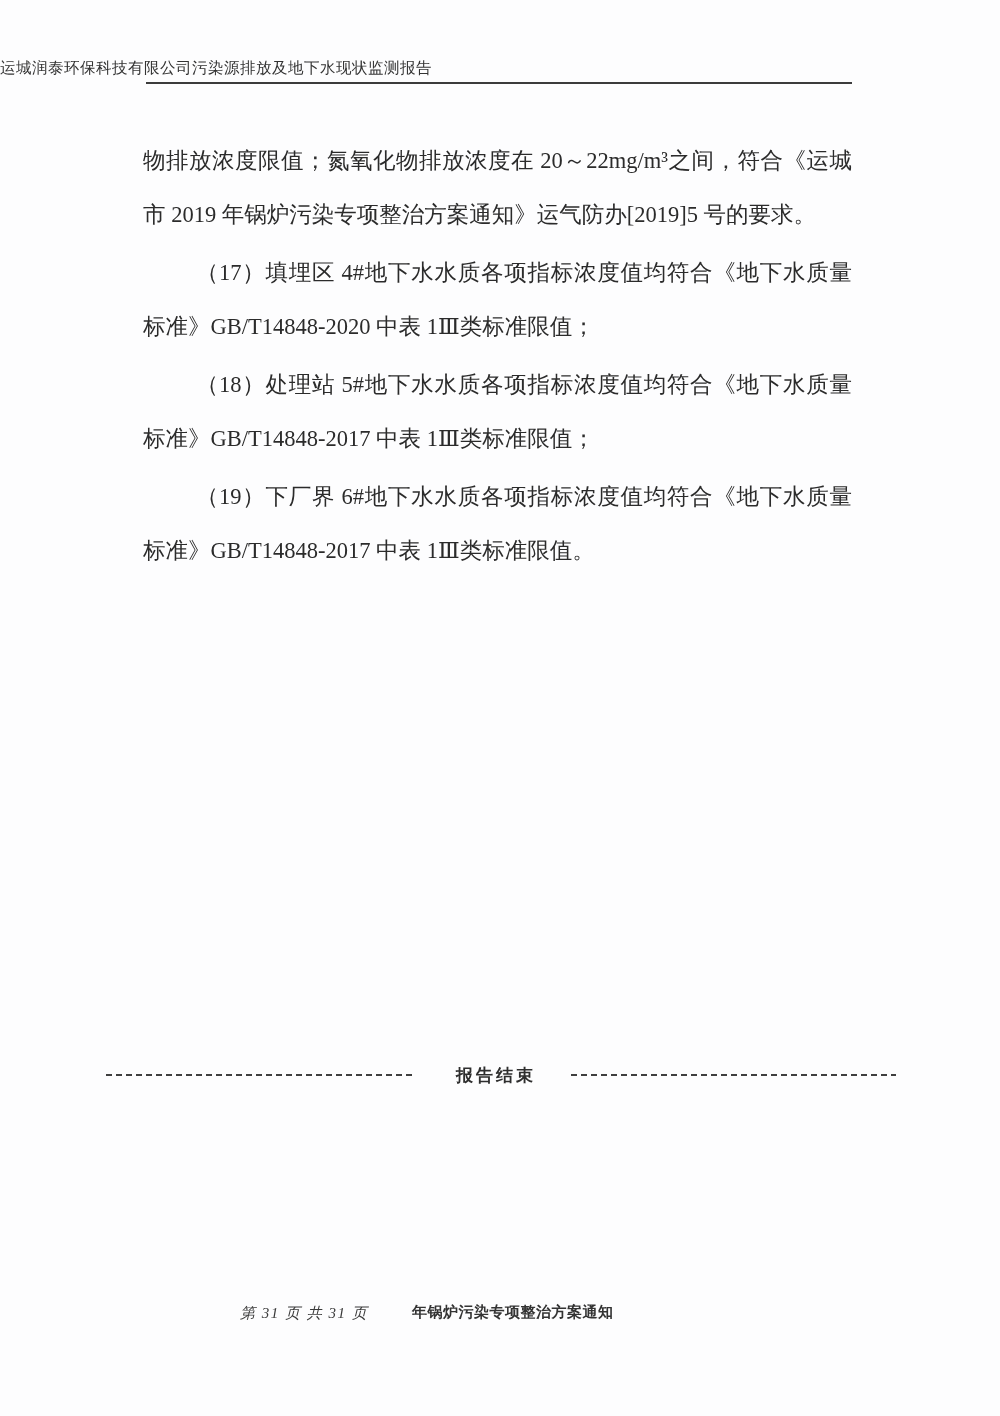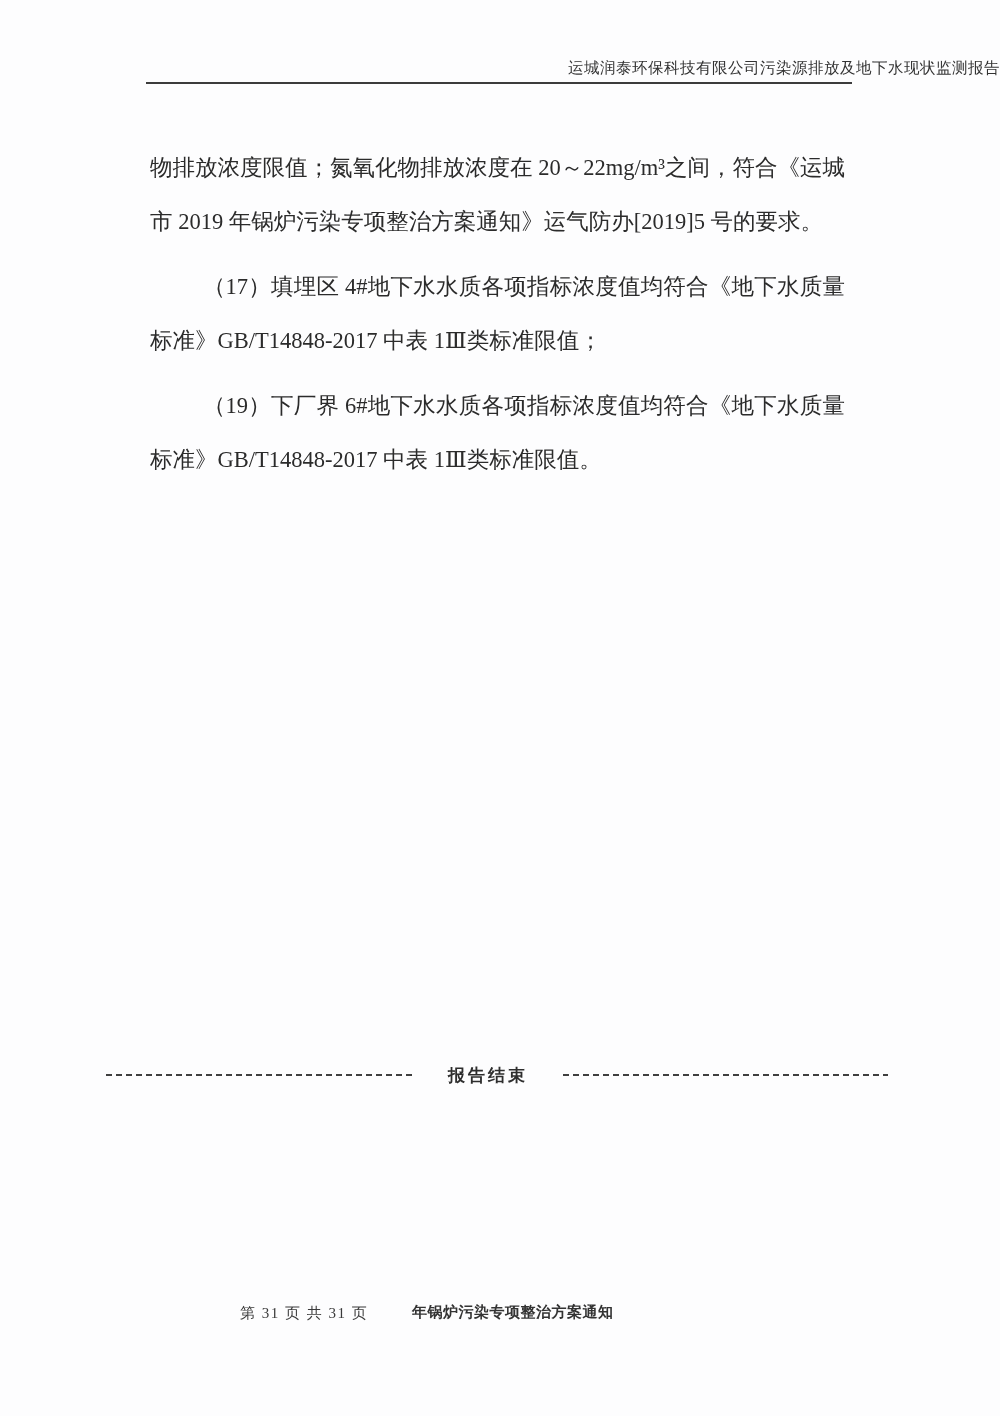--- a/index.html
+++ b/index.html
@@ -23,21 +23,21 @@
     background: #fdfdfe;
     overflow: hidden;
     color: var(--ink);
   }
   
   .header-title {
     position: absolute;
     top: 58px;
     left: 0;
     width: 1000px;
-    text-align: right;
+    text-align: left;
     font-size: 15.5px;
     letter-spacing: 0.5px;
     color: #333;
   }
   .header-rule {
     position: absolute;
     top: 82px;
     left: 146px;
     width: 706px;
     height: 0;
@@ -49,21 +49,21 @@
     top: 129px;
     left: 138px;
     width: 719px;
     font-size: 22.5px;
     line-height: 53.5px;
     text-align: justify;
     text-justify: inter-character;
     color: var(--ink);
   }
   .para {
-    margin: 12px;
+    margin: 5px;
     text-indent: 2.35em;
   }
   .para.no-indent {
     text-indent: 0;
   }
   
   .end-marker {
     position: absolute;
     top: 1058px;
     left: 0;
@@ -74,40 +74,41 @@
   }
   .dash {
     height: 2px;
     background-image: repeating-linear-gradient(90deg, #3f3f3f 0 6px, transparent 6px 10px);
   }
   .dash-left {
     margin-left: 106px;
     width: 310px;
   }
   .end-label {
-    margin-left: 32px;
+    margin-left: 40px;
     margin-right: 35px;
     font-size: 17px;
     font-weight: 600;
     letter-spacing: 3px;
     color: #2e2e2e;
     white-space: nowrap;
   }
   .dash-right {
     width: 325px;
   }
   
   .page-info {
     position: absolute;
     left: 240px;
     top: 1304px;
     font-size: 15px;
     letter-spacing: 1.5px;
     color: #3a3a3a;
     white-space: nowrap;
+    font-style: italic;
   }
   .company {
     position: absolute;
     left: 412px;
     top: 1303px;
     font-size: 15px;
     font-weight: bold;
     letter-spacing: 0.5px;
     color: #333;
     white-space: nowrap;
@@ -118,21 +119,22 @@
 
 <div class="page">
 
   <div class="header">
     <div class="header-title">运城润泰环保科技有限公司污染源排放及地下水现状监测报告</div>
     <div class="header-rule"></div>
   </div>
 
   <div class="body-text">
     <p class="para no-indent">物排放浓度限值；氮氧化物排放浓度在 20～22mg/m³之间，符合《运城市 2019 年锅炉污染专项整治方案通知》运气防办[2019]5 号的要求。</p>
-    <p class="para">（17）填埋区 4#地下水水质各项指标浓度值均符合《地下水质量标准》GB/T14848-2017 中表 1Ⅲ类标准限值；</p>
+    <p class="para">（17）填埋区 4#地下水水质各项指标浓度值均符合《地下水质量标准》GB/T14848-2020 中表 1Ⅲ类标准限值；</p>
+    <p class="para">（18）处理站 5#地下水水质各项指标浓度值均符合《地下水质量标准》GB/T14848-2017 中表 1Ⅲ类标准限值；</p>
     <p class="para">（19）下厂界 6#地下水水质各项指标浓度值均符合《地下水质量标准》GB/T14848-2017 中表 1Ⅲ类标准限值。</p>
   </div>
 
   <div class="end-marker">
     <span class="dash dash-left"></span>
     <span class="end-label">报告结束</span>
     <span class="dash dash-right"></span>
   </div>
 
   <div class="footer">

